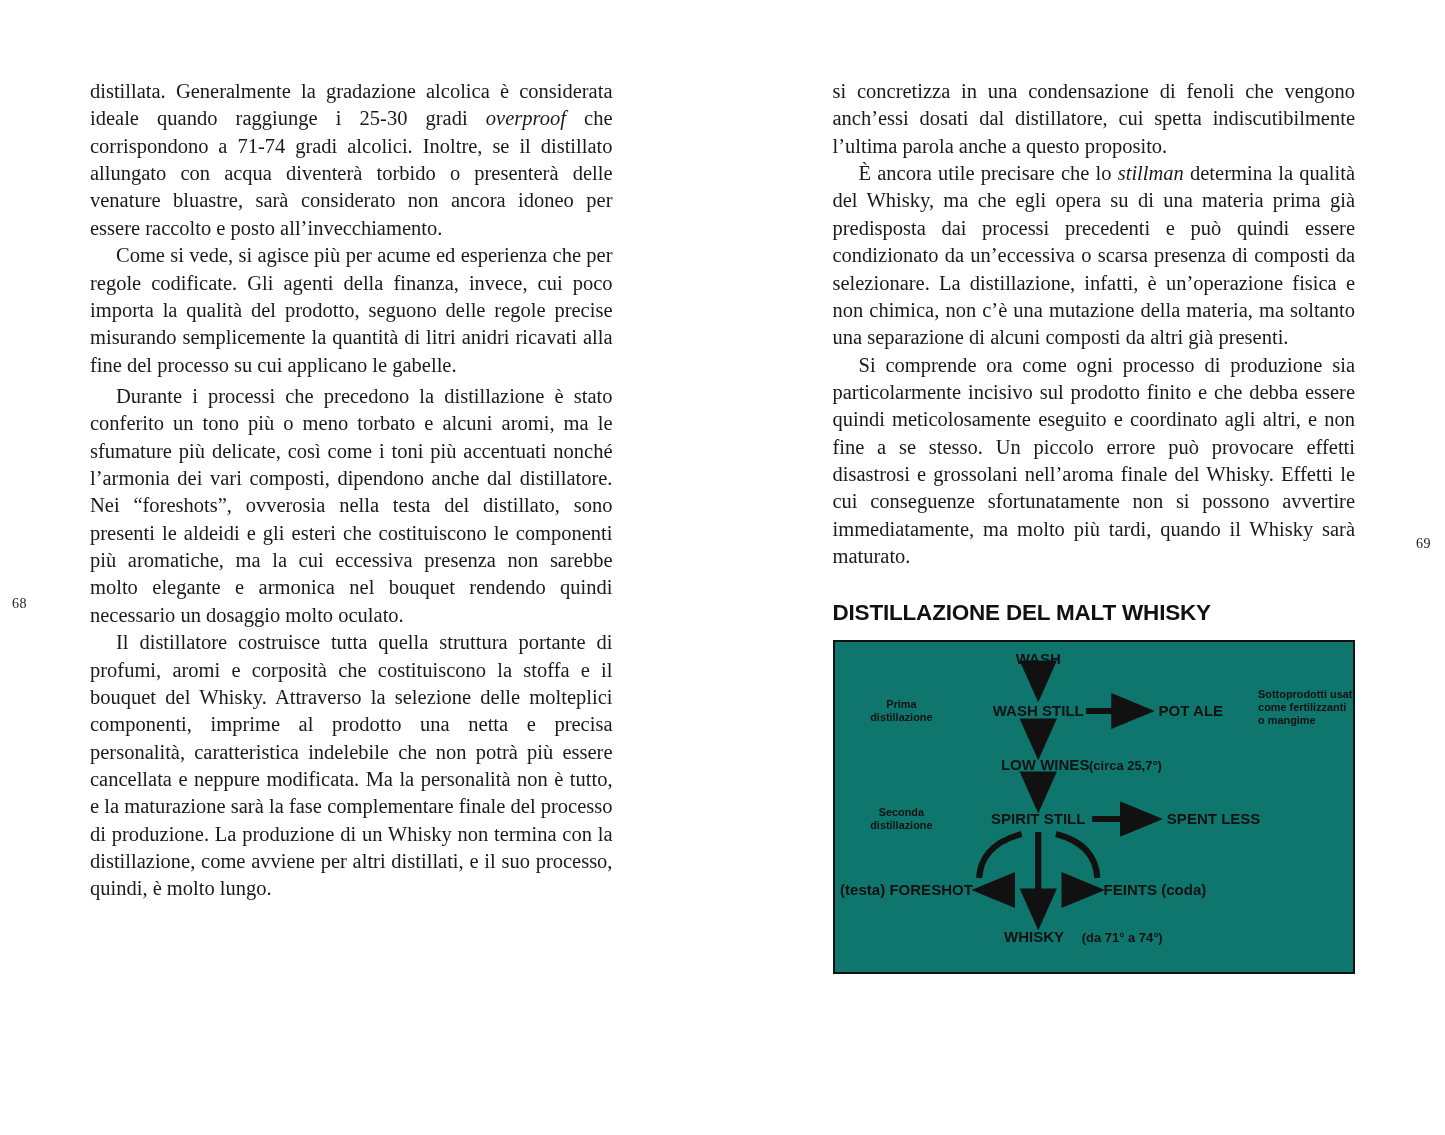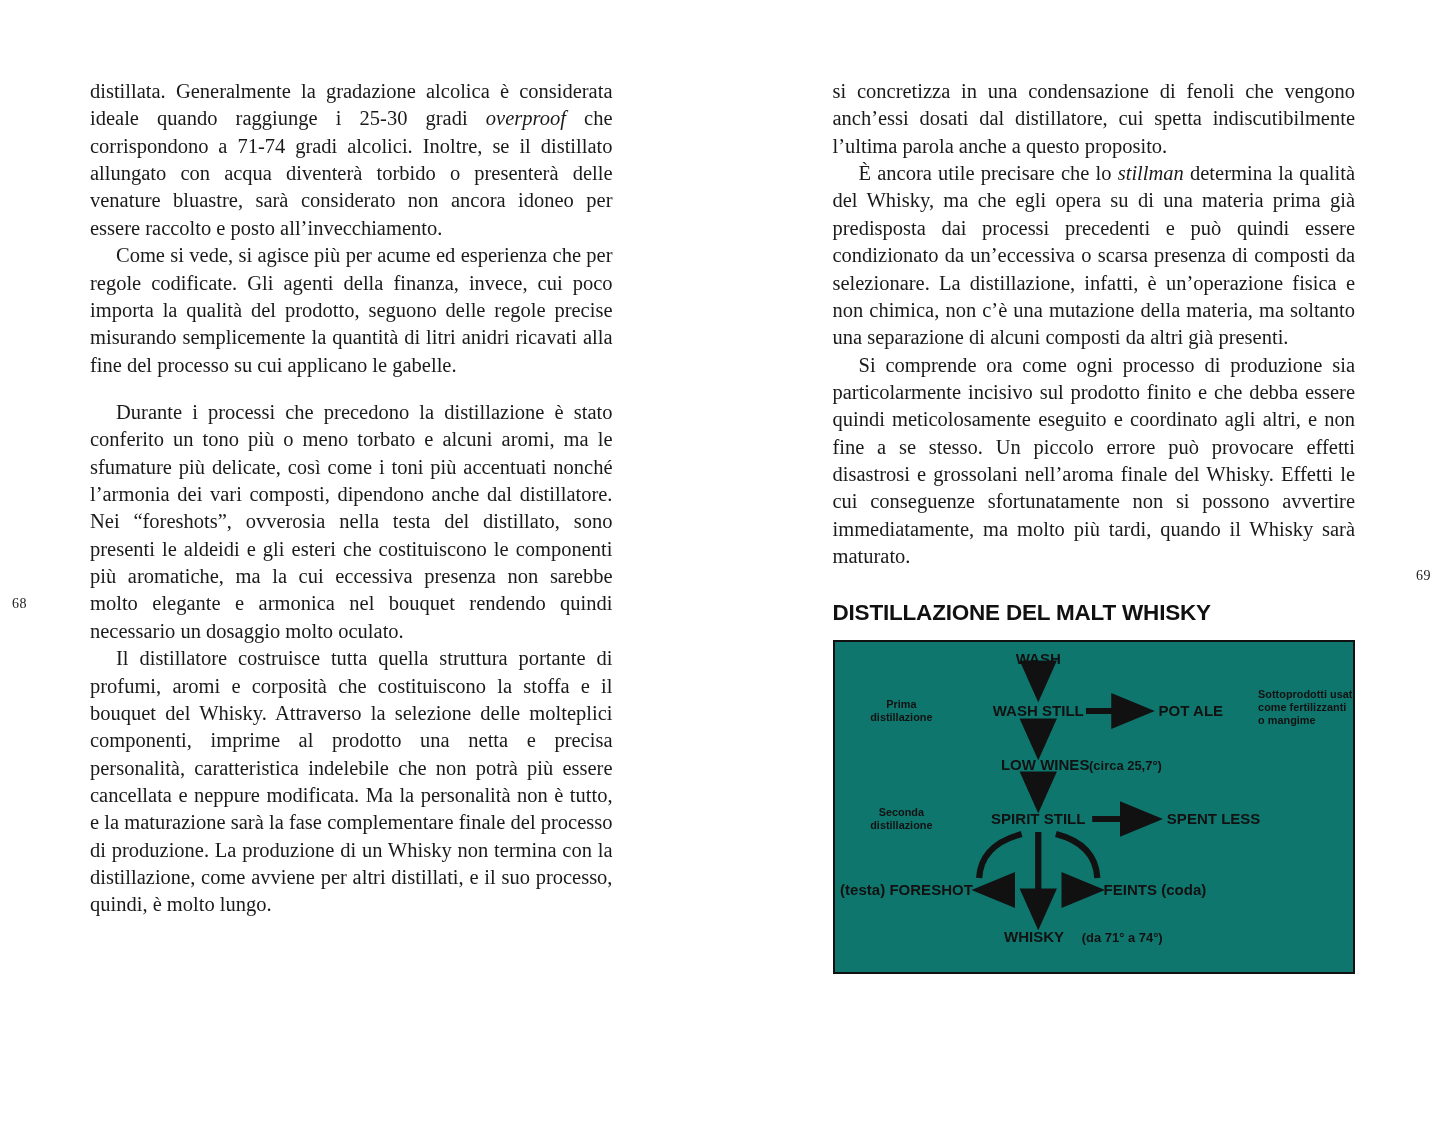--- a/index.html
+++ b/index.html
@@ -40,38 +40,38 @@
     color: #1a1a1a;
     letter-spacing: 0.5px;
   }
   .folio-left {
     left: 12px;
     top: 552px;
     margin-top: 44px;
   }
   .folio-right {
     right: 14px;
-    top: 568px;
+    top: 536px;
   }
   .col {
     font-size: 20.5px;
     line-height: 1.335;
     text-align: justify;
     text-justify: inter-word;
     hyphens: manual;
   }
   .col p {
     margin: 0;
     text-indent: 26px;
   }
   .col p.noindent {
     text-indent: 0;
   }
   .col p.gap {
-    margin-top: 20px;
+    margin-top: 4px;
   }
   .col i {
     font-style: italic;
   }
   h2.section-title {
     font-family: "Liberation Sans", sans-serif;
     font-weight: bold;
     font-size: 22.5px;
     letter-spacing: -0.2px;
     margin: 30px 0 14px 0;

